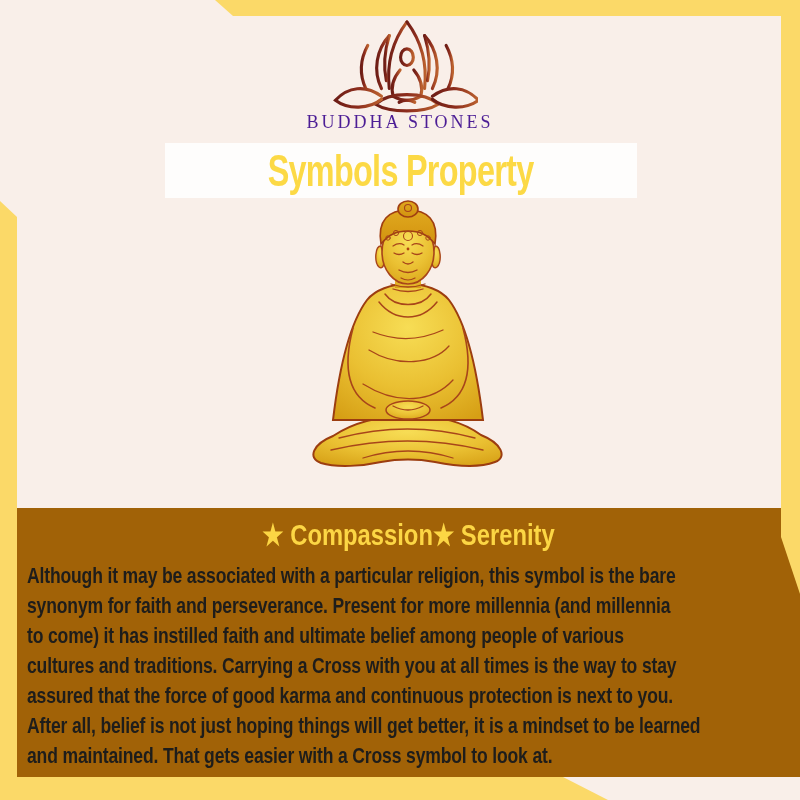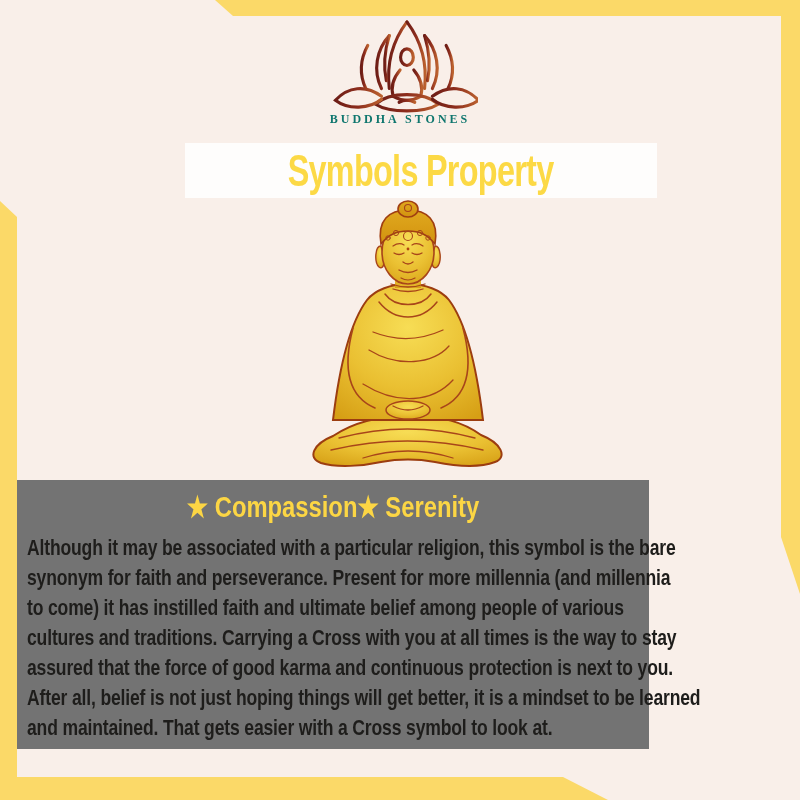--- a/index.html
+++ b/index.html
@@ -15,48 +15,48 @@
   .band-right{left:781px;top:0;width:19px;height:594px;z-index:6;
     clip-path:polygon(0 0,19px 0,19px 594px,0 537px);}
   .band-left{left:0;top:201px;width:17px;height:599px;z-index:6;
     clip-path:polygon(0 0,17px 16px,17px 599px,0 599px);}
   .band-bottom{left:0;top:777px;width:608px;height:23px;z-index:6;
     clip-path:polygon(0 0,563px 0,608px 23px,0 23px);}
   
   .lotus{position:absolute;left:330px;top:16px;width:148px;height:98px;}
   .brand-name{
     position:absolute;left:0;top:112px;width:800px;text-align:center;
-    font-family:"Liberation Serif", serif;font-weight:700;font-size:12px;
-    letter-spacing:3px;color:#0f766e;
+    font-family:"Liberation Serif", serif;font-weight:400;font-size:18px;
+    letter-spacing:3px;color:#4c1d95;
   }
   .title-banner{
     position:absolute;left:165px;top:143px;width:472px;height:55px;
-    background:#fefdfc;display:flex;align-items:center;justify-content:center;margin-left:20px;
+    background:#fefdfc;display:flex;align-items:center;justify-content:center;
   }
   .title-text{
     font-weight:700;font-size:45px;color:#fcd945;white-space:nowrap;
     transform:scaleX(0.72);letter-spacing:-1px;
   }
   
   .buddha{position:absolute;left:303px;top:200px;width:207px;height:270px;}
   
   .ribbon{
     position:absolute;left:17px;top:450px;width:230px;height:37px;
     background:#f8db52;z-index:5;
     clip-path:polygon(0 0,230px 0,221px 37px,0 37px);
     display:flex;align-items:center;justify-content:center;
   }
   .ribbon-text{
     color:#fffefb;font-weight:700;font-size:25px;white-space:nowrap;
     transform:scaleX(0.92);letter-spacing:0.5px;
   }
   
   .content{
-    position:absolute;left:17px;top:480px;width:632px;height:269px;
-    background:#737373;z-index:2;
+    position:absolute;left:17px;top:508px;width:783px;height:269px;
+    background:#a16207;z-index:2;
   }
   .traits{
     margin-top:10px;text-align:center;font-weight:700;font-size:29px;
     line-height:34px;color:#fcd644;transform:scaleX(0.82);white-space:nowrap;
   }
   .paragraph{
     margin:9px 0 0 10px;width:980px;
     font-weight:700;font-size:22.5px;line-height:30px;color:#1e1d1b;
     letter-spacing:-0.2px;white-space:pre-line;
     transform:scaleX(0.78);transform-origin:left top;

